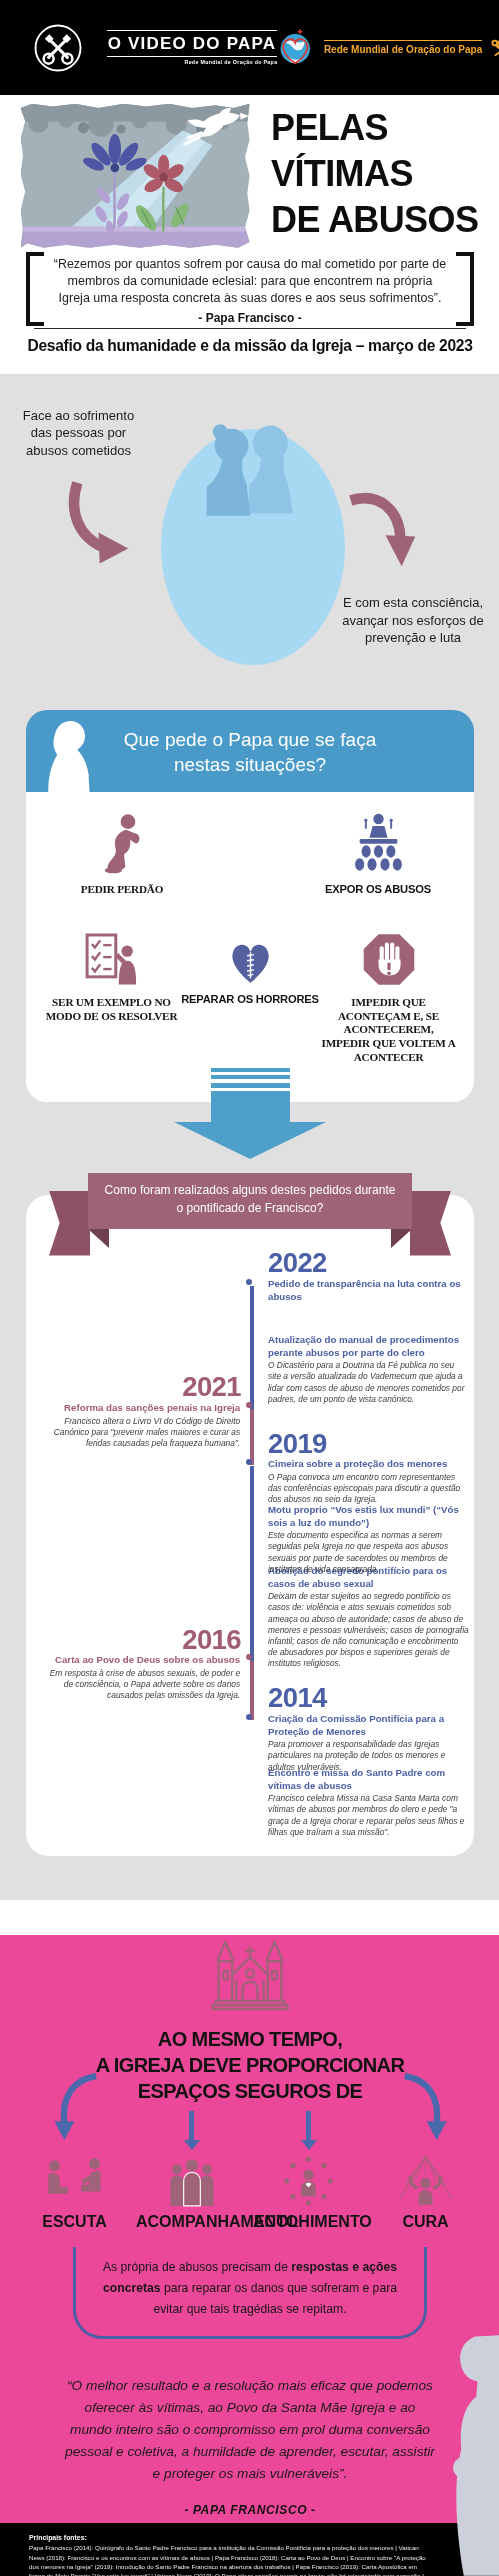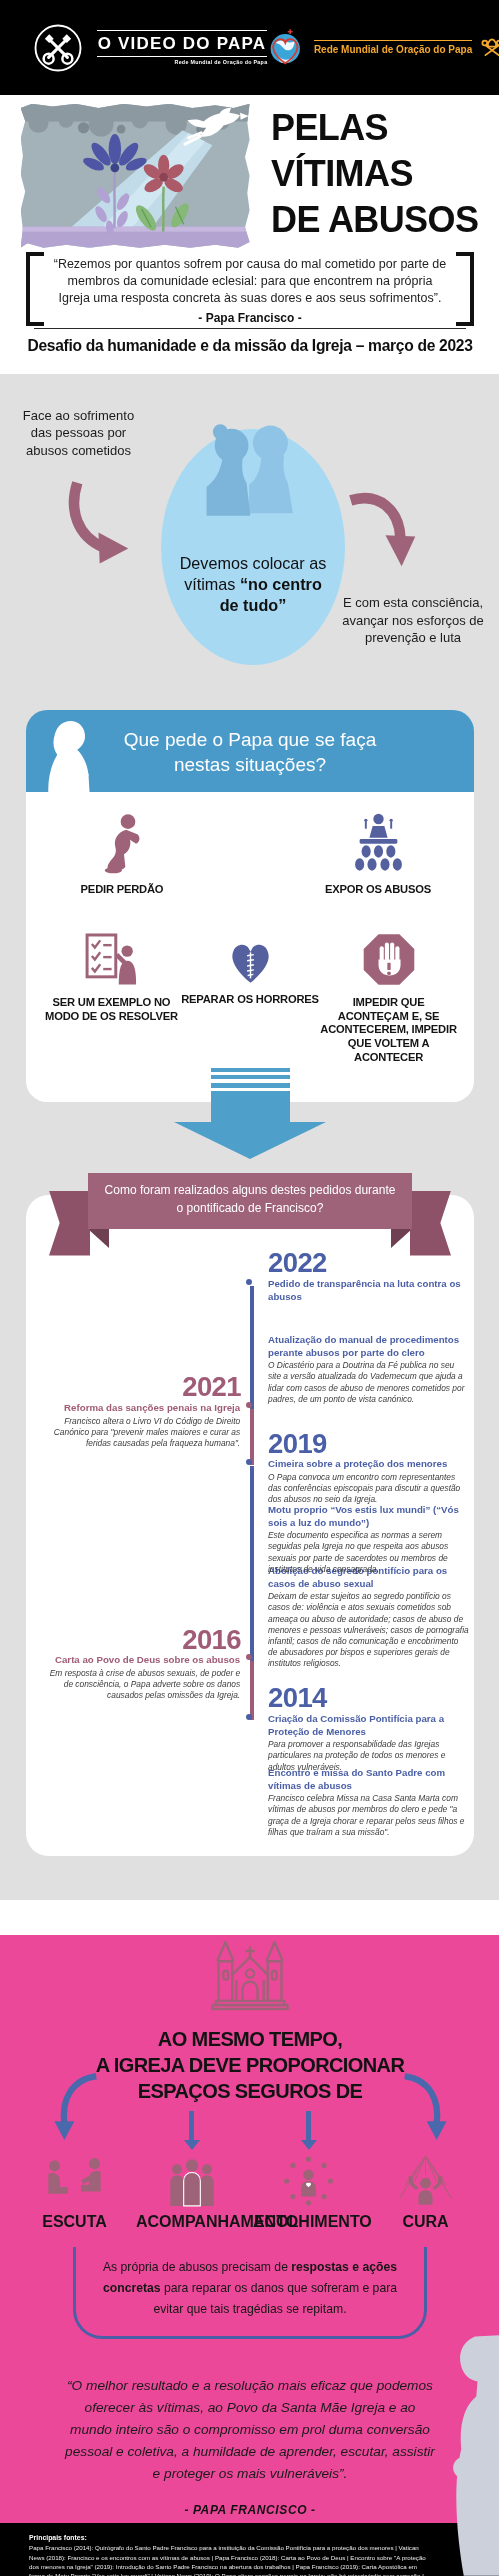--- a/index.html
+++ b/index.html
@@ -1,21 +1,21 @@
 <!DOCTYPE html>
 <html style="font-size:10px"><head>
 <meta charset="utf-8">
 <style>
   * { margin:0; padding:0; box-sizing:border-box; }
   body { background:#fff; font-family:"Liberation Sans", sans-serif; }
   .page { width:500px; height:2576px; margin:0 auto; position:relative; background:#fff; overflow:hidden; }
 
   
   .topbar { height:95px; background:#000; display:flex; align-items:center; justify-content:space-between; padding:0 30px 0 32.5px; }
-  .brand-left { display:flex; align-items:center; gap:14px; }
+  .brand-left { display:flex; align-items:center; gap:24px; }
   .brand-left .word { color:#fff; }
   .brand-left .rule { height:1.2px; background:#fff; width:100%; }
   .brand-title { font-size:17px; font-weight:bold; letter-spacing:1.2px; padding:2.5px 1.2px; white-space:nowrap; }
   .brand-sub { font-size:5.3px; text-align:right; letter-spacing:0.3px; margin-top:1.9px; font-weight:bold; }
   .brand-right { display:flex; align-items:center; gap:7.5px; }
   .brand-right .txt { border-top:0.6px solid #f5a82d; padding-top:3.1px; color:#f5a82d; font-size:10px; font-weight:bold; white-space:nowrap; }
 
   
   .hero { height:279px; position:relative; background:#fff; }
   .illus { position:absolute; left:20.6px; top:8.7px; width:229px; height:144px;
@@ -48,21 +48,21 @@
   .asks { margin:0 26px; }
   .asks-banner { height:82px; background:#4a9ac9; border-radius:21px 21px 0 0; position:relative; overflow:hidden; text-align:center; }
   .asks-banner .t { color:#fff; font-size:19px; line-height:25px; padding:17px 69px 0; }
   .banner-sil { position:absolute; left:10px; bottom:-3.7px; }
   .asks-card { height:310px; background:#fff; border-radius:0 0 21px 21px; padding-top:20px; }
   .ask-row1 { display:flex; justify-content:center; gap:81px; }
   .ask-row2 { display:flex; justify-content:space-between; padding:0 16.2px; margin-top:36px; }
   .ask { text-align:center; }
   .ask .icon { display:flex; align-items:flex-end; justify-content:center; }
   .ask .lbl { margin-top:8.7px; font-size:11.2px; line-height:13.7px; font-weight:bold; color:#141414; letter-spacing:-0.2px; }
-  .ask.maroon { color:#9e6378; } .ask.blue { color:#55619e; }
+  .ask.maroon { color:#9e6378;font-family:Liberation Serif, serif; } .ask.blue { color:#55619e; }
   .r1 { width:175px; } .r2 { width:147px; }
 
   
   .arrow-zone { height:71px; position:relative; }
   .bstripe, .bshaft { position:absolute; left:50%; width:79px; margin-left:-39px; background:#4e9fc9; }
   .s1 { top:-34px; height:3.7px; } .s2 { top:-27px; height:4.4px; } .s3 { top:-19px; height:5px; }
   .bshaft { top:-10.6px; height:31px; }
   .bhead { position:absolute; top:20px; left:50%; margin-left:-76px; width:0; height:0; border-left:76px solid transparent; border-right:76px solid transparent; border-top:37px solid #4e9fc9; }
 
   
@@ -256,21 +256,20 @@
           <g fill="#8fc4e6">
             <circle cx="162" cy="48" r="28"></circle>
             <path d="M148 68 C146 92 140 106 128 114 L128 160 H198 L190 112 C182 98 182 84 184 68 Z"></path>
           </g>
           <g fill="#7db5da">
             <circle cx="100" cy="52" r="27"></circle>
             <circle cx="82" cy="30" r="12"></circle>
             <path d="M86 70 C82 94 74 108 60 118 L60 164 H130 L124 112 C116 98 116 86 118 70 Z"></path>
           </g>
         </svg>
-        <p class="circle-text"><span>Devemos colocar as vítimas </span><b>“no centro de tudo”</b></p>
       </div>
       <svg class="arrow-right" width="72" height="94" viewBox="0 0 116 150">
         <path d="M6 16 C52 2 84 32 86 76" fill="none" stroke="#9e6378" stroke-width="17"></path>
         <polygon points="62,72 110,74 88,122" fill="#9e6378"></polygon>
       </svg>
       <p class="intro-right">E com esta consciência, avançar nos esforços de prevenção e luta</p>
     </div>
 
     <div class="asks">
       <div class="asks-banner">

